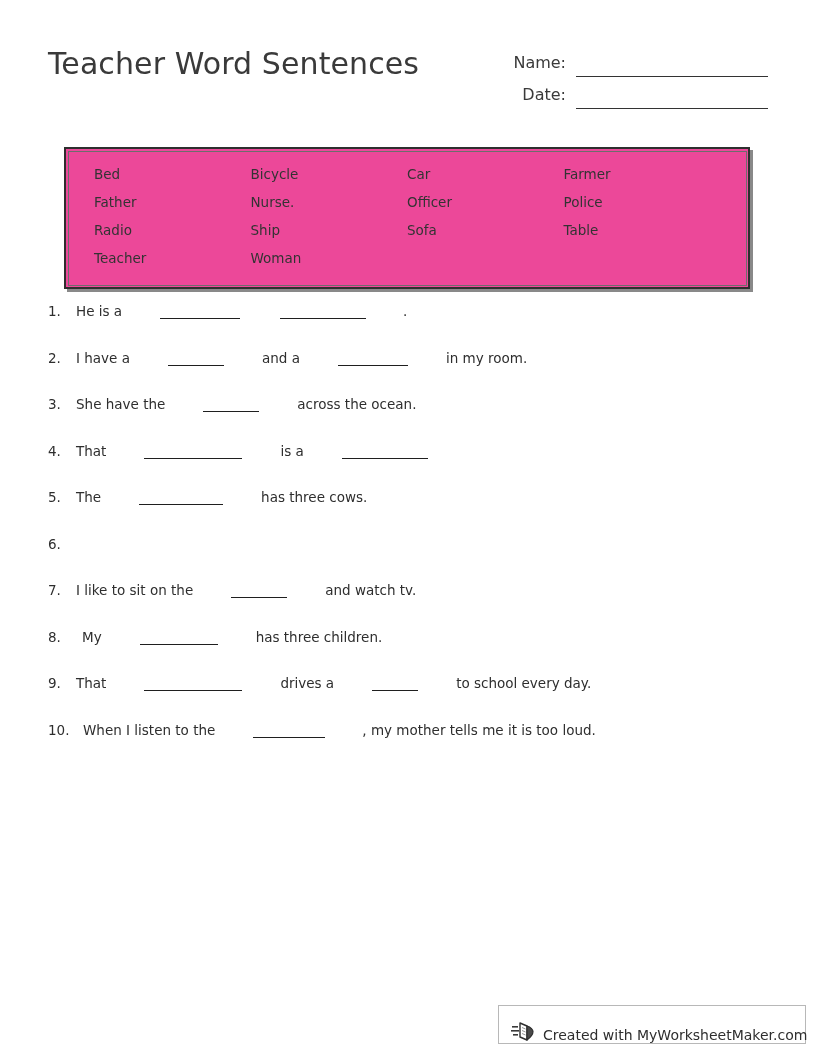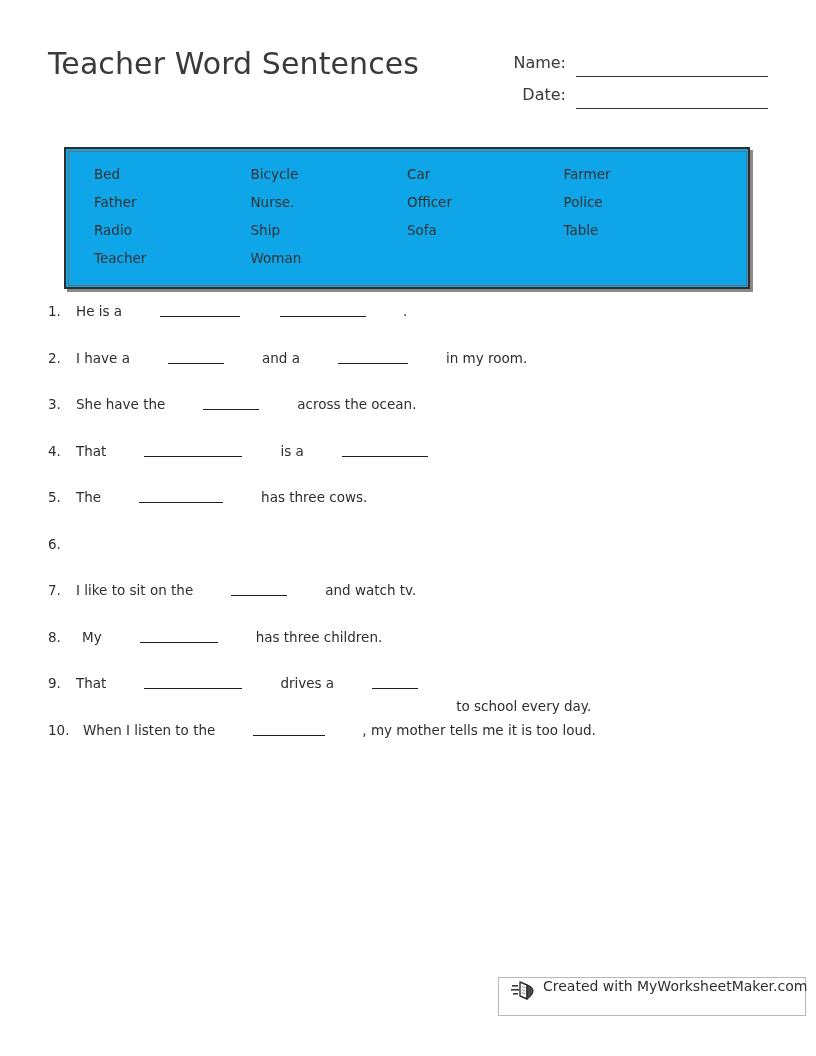--- a/index.html
+++ b/index.html
@@ -68,21 +68,21 @@
 
   
   .wordbank-wrap {
     position: absolute;
     left: 64px;
     top: 147px;
     width: 686px;
   }
   .wordbank {
     border: 2.5px solid #2e2e2e;
-    background: #0ea5e9;
+    background: #ec4899;
     padding: 0;
     box-shadow: 3px 3px 0 0 rgba(40,40,40,0.55);
     position: relative;
   }
   .wordbank::after {
     content: "";
     position: absolute;
     inset: 1.5px;
     border: 1px solid #6d6d6d;
     pointer-events: none;
@@ -123,46 +123,46 @@
     text-align: left;
     font-size: 13.5px;
     color: #2e2e2e;
   }
   .s-num.wide {
     width: 34px;
     flex: 0 0 34px;
   }
   .s-body {
     display: flex;
-    align-items: flex-start;
+    align-items: flex-end;
     flex-wrap: nowrap;
     gap: 34px;
   }
   .s-text {
     white-space: pre;
   }
   .blank {
     display: inline-block;
     border-bottom: 1.6px solid #1f1f1f;
     height: 13px;
     margin: 0 3px;
     vertical-align: baseline;
   }
 
   
   .badge {
     position: absolute;
     left: 498px;
-    top: 977px;
+    top: 1005px;
     width: 308px;
     height: 39px;
     border: 1px solid #b8b8b8;
     background: #ffffff;
     display: flex;
-    align-items: flex-start;
+    align-items: flex-end;
     padding-left: 12px;
     box-sizing: border-box;
   }
   .badge-icon {
     width: 24px;
     height: 24px;
     flex: 0 0 24px;
     display: flex;
     align-items: center;
     justify-content: center;
@@ -289,21 +289,21 @@
           <span class="s-text" style="padding-left: 1px; padding-right: 1px;">has three children.</span>
         </span>
       </div>
       <div class="sentence">
         <span class="s-num">9.</span>
         <span class="s-body">
           <span class="s-text" style="padding-left: 1px; padding-right: 1px;">That</span>
           <span class="blank" style="width: 98px;"></span>
           <span class="s-text" style="padding-left: 1px; padding-right: 1px;">drives a</span>
           <span class="blank" style="width: 46px;"></span>
-          <span class="s-text" style="padding-left: 1px; padding-right: 1px; margin-top: 23px;">to school every day.</span>
+          <span class="s-text" style="padding-left: 1px; padding-right: 1px;">to school every day.</span>
         </span>
       </div>
       <div class="sentence">
         <span class="s-num wide">10.</span>
         <span class="s-body">
           <span class="s-text" style="padding-left: 1px; padding-right: 1px;">When I listen to the</span>
           <span class="blank" style="width: 72px;"></span>
           <span class="s-text">, my mother tells me it is too loud.</span>
         </span>
       </div>

